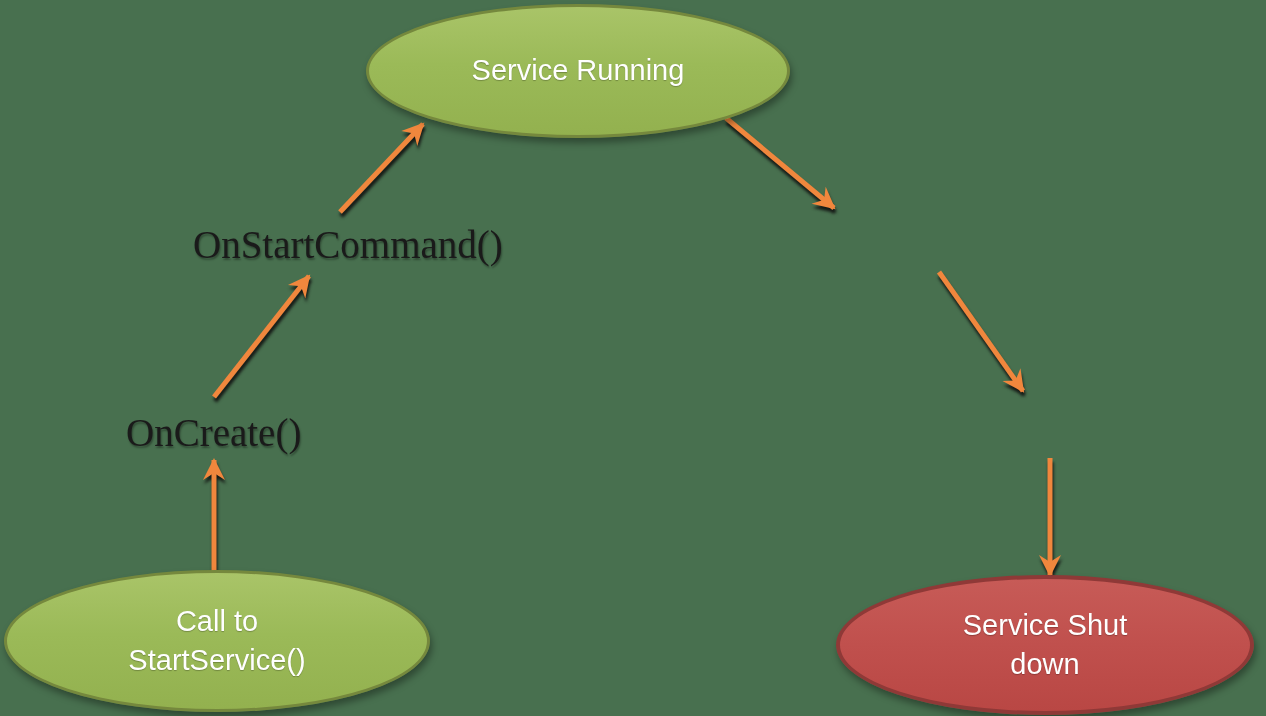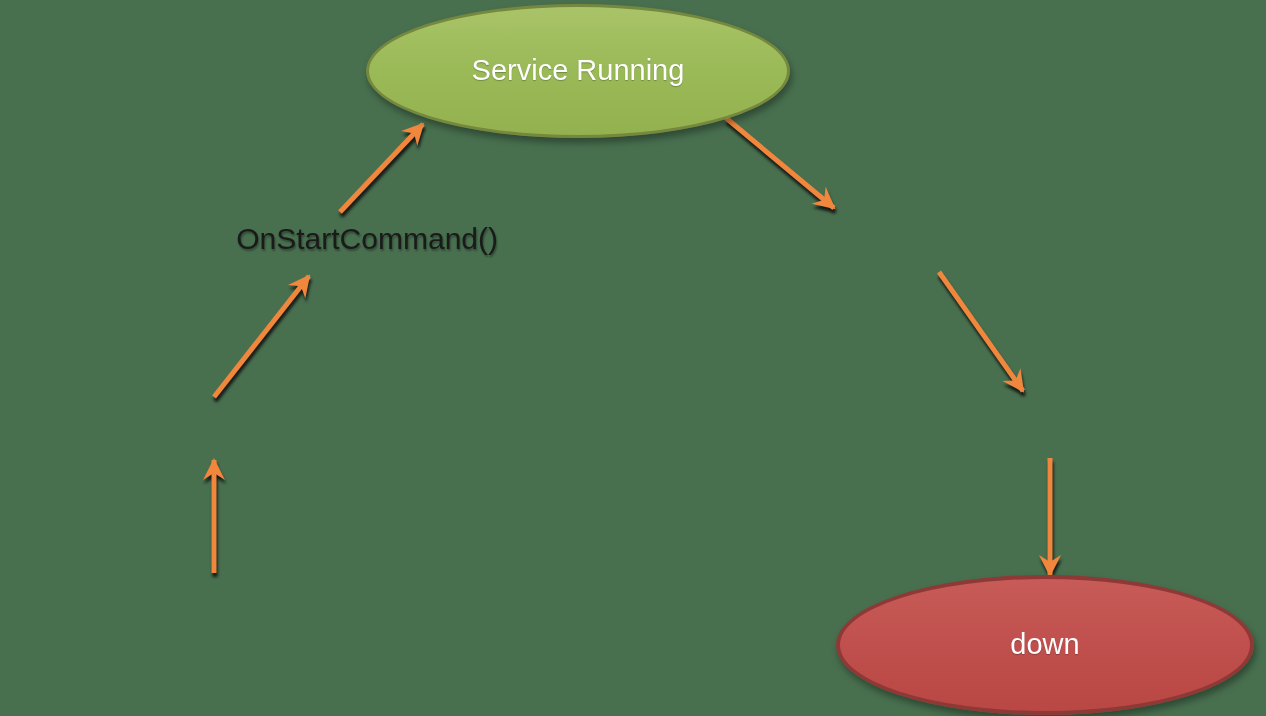--- a/index.html
+++ b/index.html
@@ -39,24 +39,25 @@
     border: 4px solid #8F3937;
   }
   #node-service-running { left: 366px; top: 4px;  width: 418px; height: 128px; }
   #node-call-start      { left: 4px;   top: 570px; width: 420px; height: 136px; }
   #node-shutdown        { left: 836px; top: 575px; width: 410px; height: 132px; }
 
   
   .diagram-label {
     position: absolute;
     color: #1A1A1A;
-    font-size: 30px;
+    font-size: 39px;
     white-space: nowrap;
-    text-align: right;
+    text-align: left;
     text-shadow: 1px 2px 2px rgba(0,0,0,0.35);
+    font-family: Liberation Serif, serif;
   }
   #label-onstartcommand { left: 193px; top: 222px; width: 305px; }
   #label-stopped        { left: 636px; top: 222px; width: 580px; }
   #label-oncreate       { left: 126px; top: 410px; width: 178px; }
   #label-ondestroy      { left: 952px; top: 411px; width: 192px; }
 
   
   #arrow-layer {
     position: absolute;
     left: 0; top: 0;
@@ -85,23 +86,29 @@
       <line x1="726" y1="118" x2="834" y2="208" marker-end="url(#ah)"></line>
       <line x1="939" y1="272" x2="1023" y2="391" marker-end="url(#ah)"></line>
       <line x1="1050" y1="458" x2="1050" y2="575" marker-end="url(#ah)"></line>
     </g>
   </svg>
 
   <div class="node green" id="node-service-running">
     <span>Service Running</span>
   </div>
 
+  <div class="node green" id="node-call-start">
+    <span>Call to</span>
+    <span>StartService()</span>
+  </div>
 
   <div class="node red" id="node-shutdown">
+    <span>Service Shut</span>
     <span>down</span>
   </div>
 
   <div class="diagram-label" id="label-onstartcommand">OnStartCommand()</div>
 
 
+  <div class="diagram-label" id="label-oncreate">OnCreate()</div>
 
 
 </div>
 
 </body></html>

